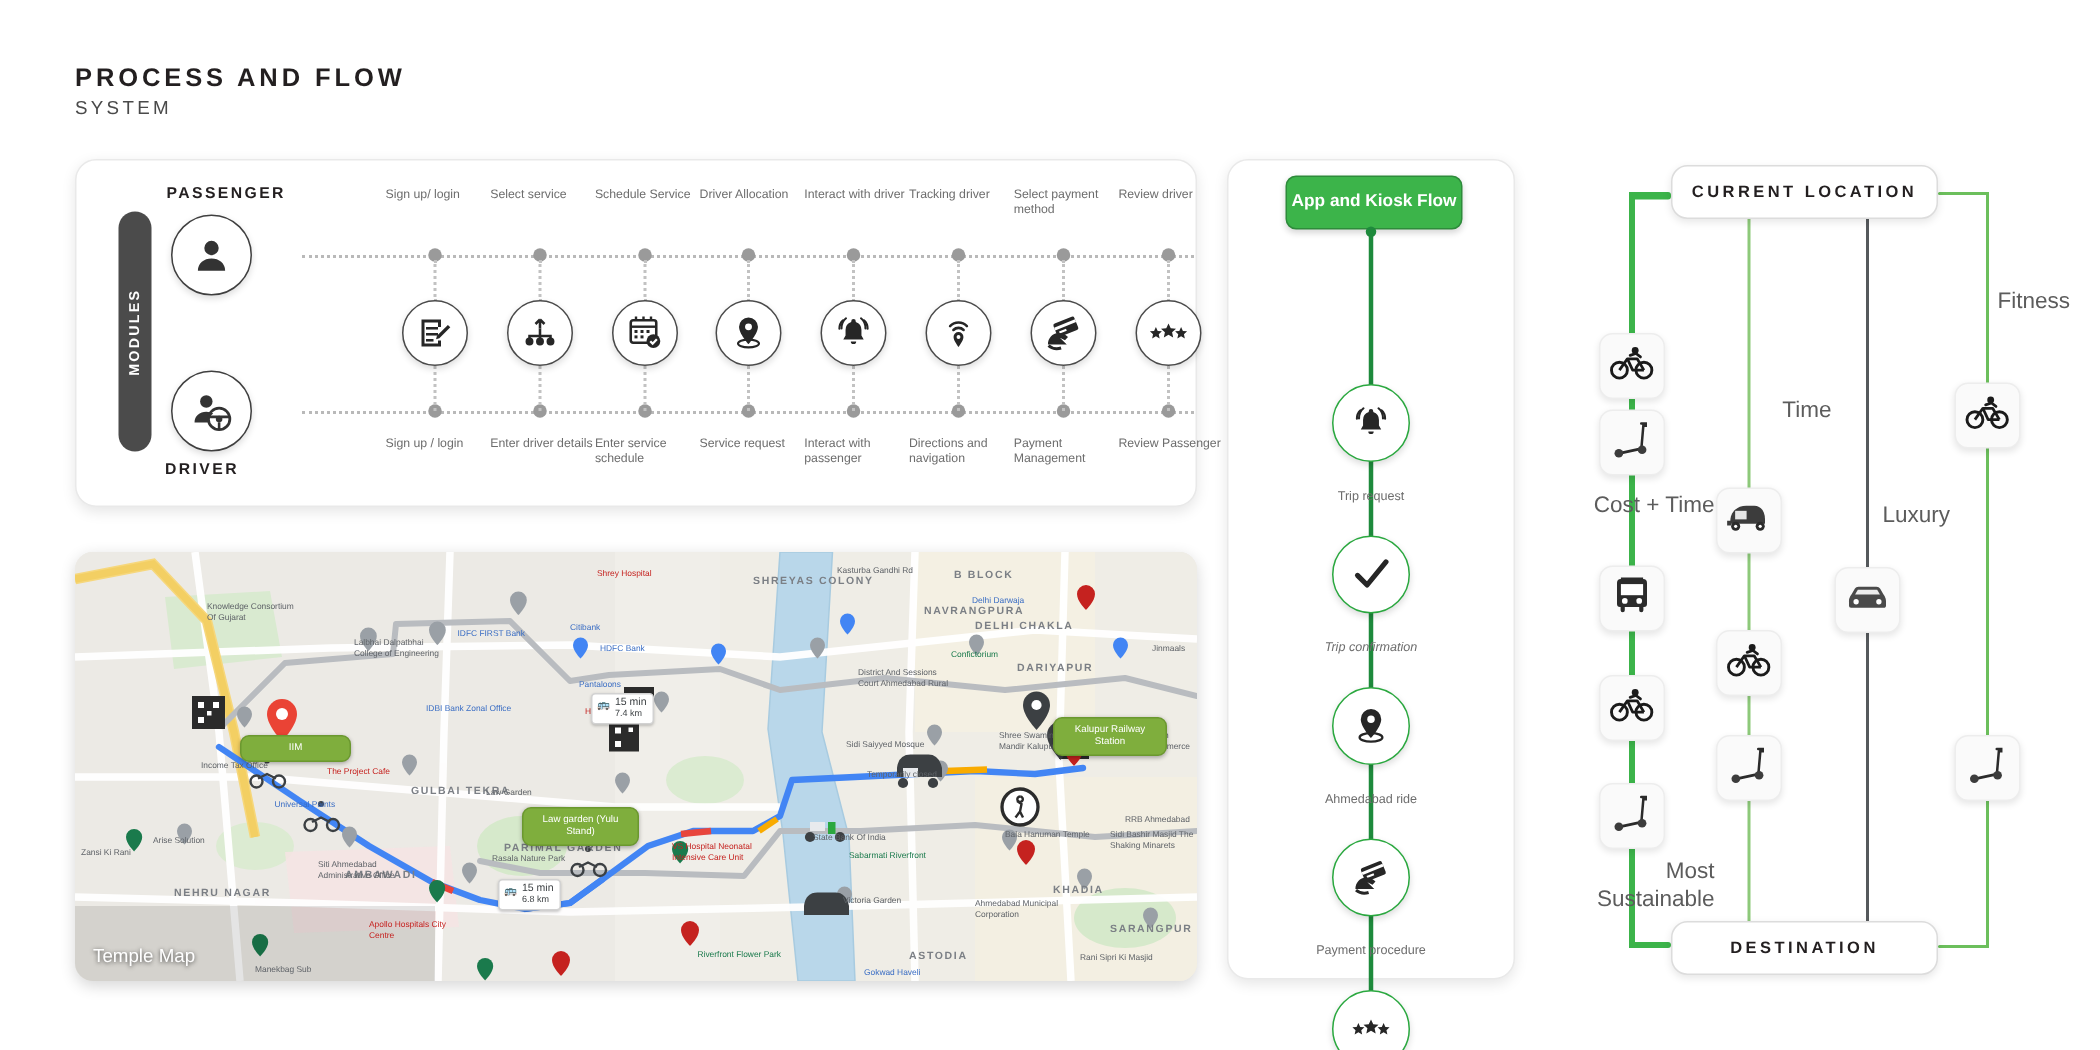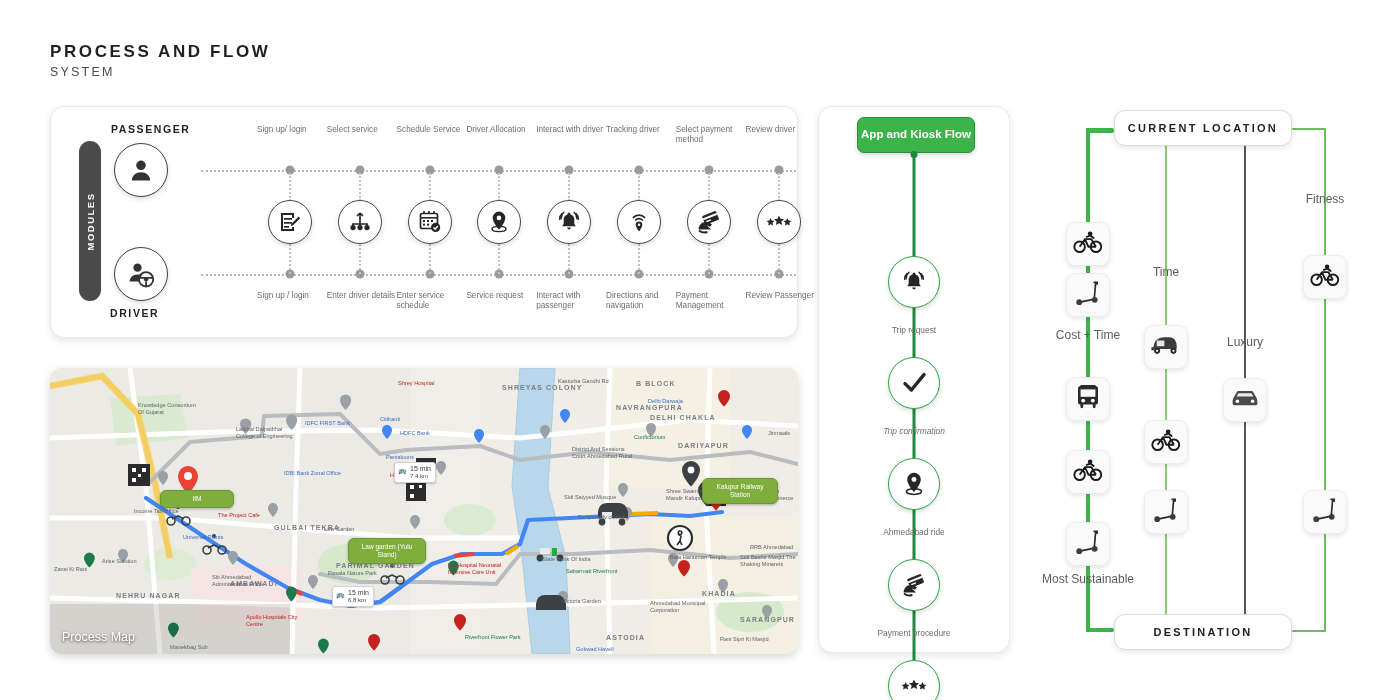--- a/index.html
+++ b/index.html
@@ -136,22 +136,22 @@
 
   .branch-line { position: absolute; }
   .mode-card {
     position: absolute; width: 44px; height: 44px; border-radius: 9px;
     background: #fafafa; border: 1px solid #ededed;
     box-shadow: 0 2px 5px rgba(0,0,0,0.10);
     display: flex; align-items: center; justify-content: center;
     transform: translateX(-50%);
   }
   .branch-label {
-    position: absolute; width: 110px; text-align: center;
-    font-size: 12px; color: #5c5c5c; line-height: 1.25;
+    position: absolute; width: 110px; text-align: right;
+    font-size: 15px; color: #5c5c5c; line-height: 1.25;
     transform: translateX(-50%);
   }
 
   
   #map-panel {
     position: absolute; left: 50px; top: 368px; width: 748px; height: 286px;
     border-radius: 12px; overflow: hidden;
     box-shadow: 0 3px 10px rgba(0,0,0,0.16);
     background: #eceae4;
   }
@@ -754,16 +754,16 @@
 
     <div class="map-pill" style="left:344px; top:94px;">
       <span style="position:absolute;left:3px;top:4px;font-size:7px;">🚌</span>
       <b>15 min</b><br><span>7.4 km</span>
     </div>
     <div class="map-pill" style="left:282px; top:218px;">
       <span style="position:absolute;left:3px;top:4px;font-size:7px;">🚌</span>
       <b>15 min</b><br><span>6.8 km</span>
     </div>
 
-    <div class="map-caption">Process Map</div>
+    <div class="map-caption">Temple Map</div>
   </div>
 
 </div>
 
 </body></html>

